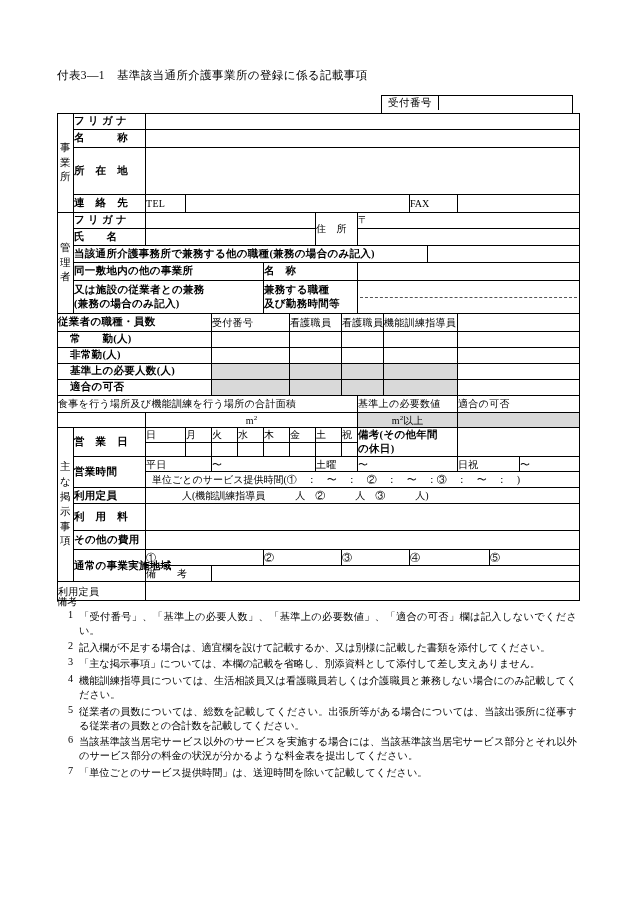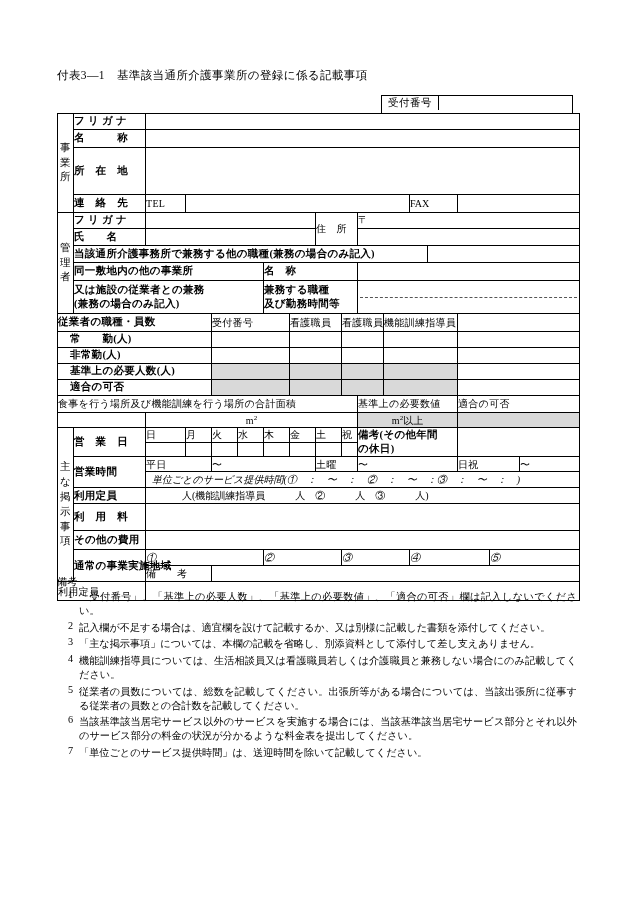--- a/index.html
+++ b/index.html
@@ -92,41 +92,41 @@
     line-height: 1.42;
   }
   .lbl {
     font-size: 10.5px;
     padding-left: 6px;
     white-space: nowrap;
     letter-spacing: 0.3px;
     font-weight: bold;
   }
   .ctr  { text-align: left; white-space: nowrap; letter-spacing: 0.3px; }
-  .left { text-align: left; font-style: italic; }
+  .left { text-align: left; }
   .right{ text-align: center; padding-right: 4px; }
   .shade { background: #d9d9d9 !important; }
   .pad-l { padding-left: 5px; }
   .sup { font-size: 7px; vertical-align: super; }
   .dotted-cell {
     position: relative;
   }
   .dotted-cell::after {
     content: "";
     position: absolute;
     left: 2px; right: 2px;
     top: 50%;
     border-top: 0.8px dashed #555;
   }
 
   
   .notes {
     position: absolute;
     left: 57px;
-    top: 577px;
+    top: 597px;
     width: 520px;
     font-size: 10.2px;
     line-height: 1.0;
   }
   .notes-head {
     font-size: 10.2px;
     margin-bottom: 3px;
   }
   .note-row {
     display: flex;

